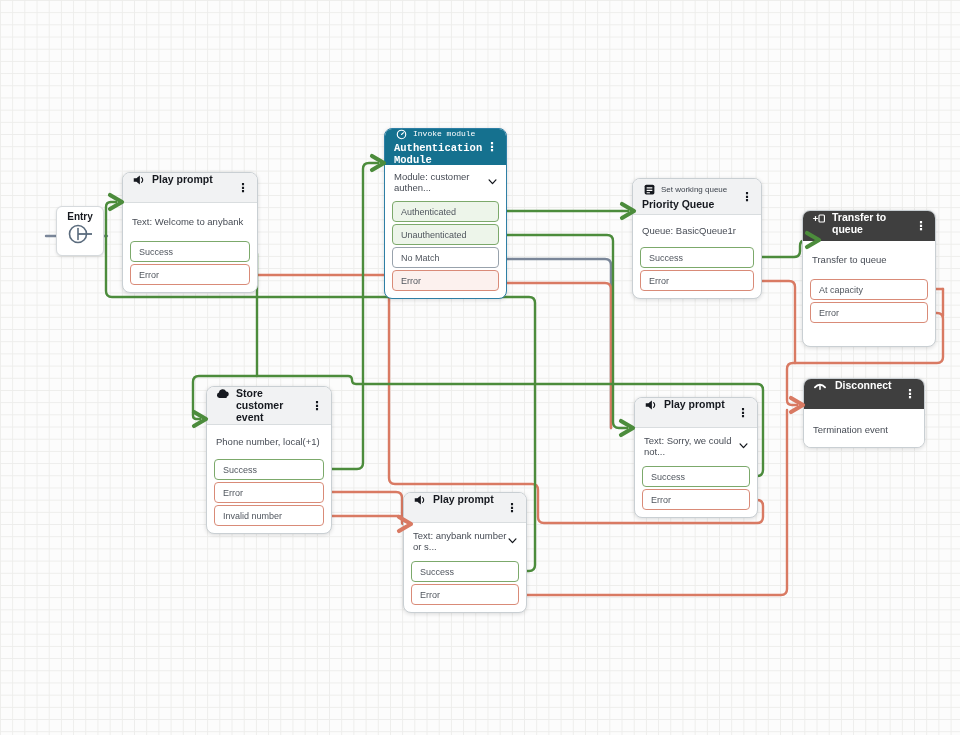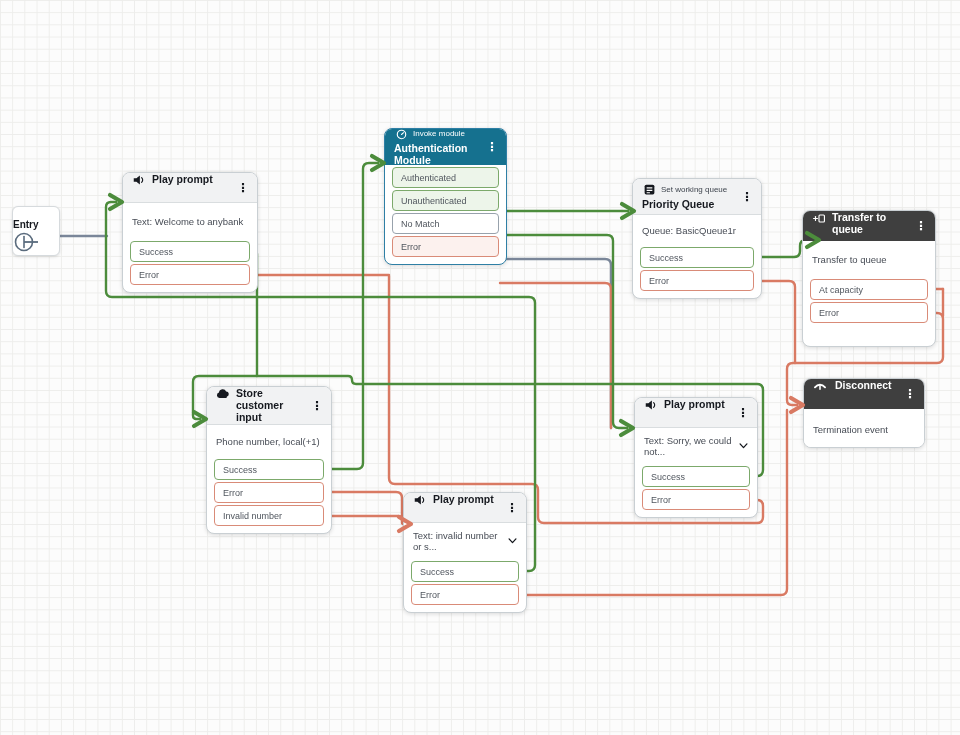--- a/index.html
+++ b/index.html
@@ -22,21 +22,21 @@
   .hdr{
     background:#f1f2f3;border-bottom:1px solid #d9dddf;position:relative;
     box-sizing:border-box;display:flex;align-items:flex-start;gap:6px;
     padding:0 20px 0 9px;
   }
   .hdr.two{flex-direction:column;align-items:flex-start;justify-content:center;gap:1px;padding-left:9px;}
   .hdr .typerow{display:flex;align-items:center;gap:5px;}
   .hdr .typelabel{font-size:8px;color:#3e444d;}
   .hdr .title{font-size:10.5px;font-weight:bold;color:#16191f;line-height:1.15;}
   .node.teal .hdr{background:#15718f;border-bottom:1px solid #15718f;}
-  .node.teal .hdr .title,.node.teal .hdr .typelabel{color:#fff;}
+  .node.teal .hdr .title,.node.teal .hdr .typelabel{color:#fff;font-family:Liberation Mono, monospace;}
   .node.dark .hdr{background:#3f3f3f;border-bottom:1px solid #3f3f3f;}
   .node.dark .hdr .title{color:#fff;}
   .kebab{
     position:absolute;right:4px;top:50%;transform:translateY(-50%);
     font-size:12px;font-weight:bold;color:#16191f;line-height:1;
     letter-spacing:0;padding:2px 4px;cursor:pointer;
   }
   .node.dark .kebab,.node.teal .kebab{color:#fff;}
   .body{
     box-sizing:border-box;display:flex;align-items:center;justify-content:space-between;
@@ -50,21 +50,21 @@
   }
   .port.green{border-color:#7ca96b;}
   .port.red{border-color:#d98b78;}
   .port.gray{border-color:#98a2ac;}
   .port.green-fill{border-color:#7ca96b;background:#edf5ea;}
   .port.red-fill{border-color:#d98b78;background:#fcf1ee;}
   .icon{display:inline-flex;align-items:center;justify-content:center;width:14px;height:14px;flex:0 0 auto;}
   .icon svg{display:block;}
   #entry{
     position:absolute;z-index:2;background:#fff;border:1px solid #d6dadd;border-radius:6px;
-    box-shadow:0 1px 3px rgba(0,0,0,.12);text-align:left;box-sizing:border-box;padding-top:12px;
+    box-shadow:0 1px 3px rgba(0,0,0,.12);text-align:center;box-sizing:border-box;padding-top:4px;margin-left:44px;
   }
   #entry .elabel{font-size:10px;font-weight:bold;color:#16191f;}
 </style>
 </head>
 <body>
 
 <div id="canvas">
     <svg width="960" height="735" class="layer">
       <path d="M46 236 L107 236" stroke="#7a8699" stroke-width="2.4" fill="none" stroke-linecap="round" stroke-linejoin="round"></path>
       <path d="M325 492 L396.0 492.0 Q402 492 402.0 498.0 L402 520" stroke="#d97a63" stroke-width="2.4" fill="none" stroke-linecap="round" stroke-linejoin="round"></path>
@@ -125,20 +125,28 @@
       <circle cx="8" cy="9.2" r="5.2" stroke="#ffffff" stroke-width="1.4" fill="none"></circle>
       <line x1="8" y1="9.2" x2="10.6" y2="7" stroke="#ffffff" stroke-width="1.3" stroke-linecap="round"></line>
       <line x1="6" y1="1.8" x2="10" y2="1.8" stroke="#ffffff" stroke-width="1.5" stroke-linecap="round"></line>
             </svg>
           </span>
         <span class="typelabel">Invoke module</span>
       </div>
       <div class="title">Authentication Module</div>
         <span class="kebab">⋮</span>
       </div>
+      <div class="body" style="height: 34px;">
+        <span>Module: customer authen...</span>
+        <span class="icon" style="width:10px;height:7px">
+          <svg width="9" height="6" viewBox="0 0 10 7">
+      <polyline points="1,1 5,5.4 9,1" stroke="#16191f" stroke-width="1.5" fill="none" stroke-linecap="round" stroke-linejoin="round"></polyline>
+          </svg>
+        </span>
+      </div>
       <div class="ports" style="padding-bottom: 6px;">
         <div class="port green-fill">
           <span>Authenticated</span>
         </div>
         <div class="port green-fill">
           <span>Unauthenticated</span>
         </div>
         <div class="port gray">
           <span>No Match</span>
         </div>
@@ -199,21 +207,21 @@
         </div>
       </div>
     </div>
     <div class="node light" style="left: 206px; top: 386px; width: 126px;">
       <div class="hdr" style="height: 38px;">
         <span class="icon">
           <svg width="14" height="12" viewBox="0 0 16 13">
       <path d="M4 11 a3.1 3.1 0 0 1 -.6 -6.1 A4.3 4.3 0 0 1 11.6 3.6 A3 3 0 0 1 12.4 9.5 L12 11 Z" fill="#16191f"></path>
           </svg>
         </span>
-      <span class="title">Store customer input</span>
+      <span class="title">Store customer event</span>
         <span class="kebab">⋮</span>
       </div>
       <div class="body" style="height: 32px;">
         <span>Phone number, local(+1)</span>
       </div>
       <div class="ports" style="padding-bottom: 6px;">
         <div class="port green">
           <span>Success</span>
         </div>
         <div class="port red">
@@ -229,21 +237,21 @@
         <span class="icon">
           <svg width="14" height="14" viewBox="0 0 16 16">
       <path d="M2 6h3l4-3.2v10.4L5 10H2z" fill="#16191f"></path>
       <path d="M11 5.2c1.6 1.6 1.6 4 0 5.6" stroke="#16191f" stroke-width="1.3" fill="none" stroke-linecap="round"></path>
           </svg>
         </span>
       <span class="title">Play prompt</span>
         <span class="kebab">⋮</span>
       </div>
       <div class="body" style="height: 36px;">
-        <span>Text: invalid number or s...</span>
+        <span>Text: anybank number or s...</span>
         <span class="icon" style="width:10px;height:7px">
           <svg width="9" height="6" viewBox="0 0 10 7">
       <polyline points="1,1 5,5.4 9,1" stroke="#16191f" stroke-width="1.5" fill="none" stroke-linecap="round" stroke-linejoin="round"></polyline>
           </svg>
         </span>
       </div>
       <div class="ports" style="padding-bottom: 6px;">
         <div class="port green">
           <span>Success</span>
         </div>

